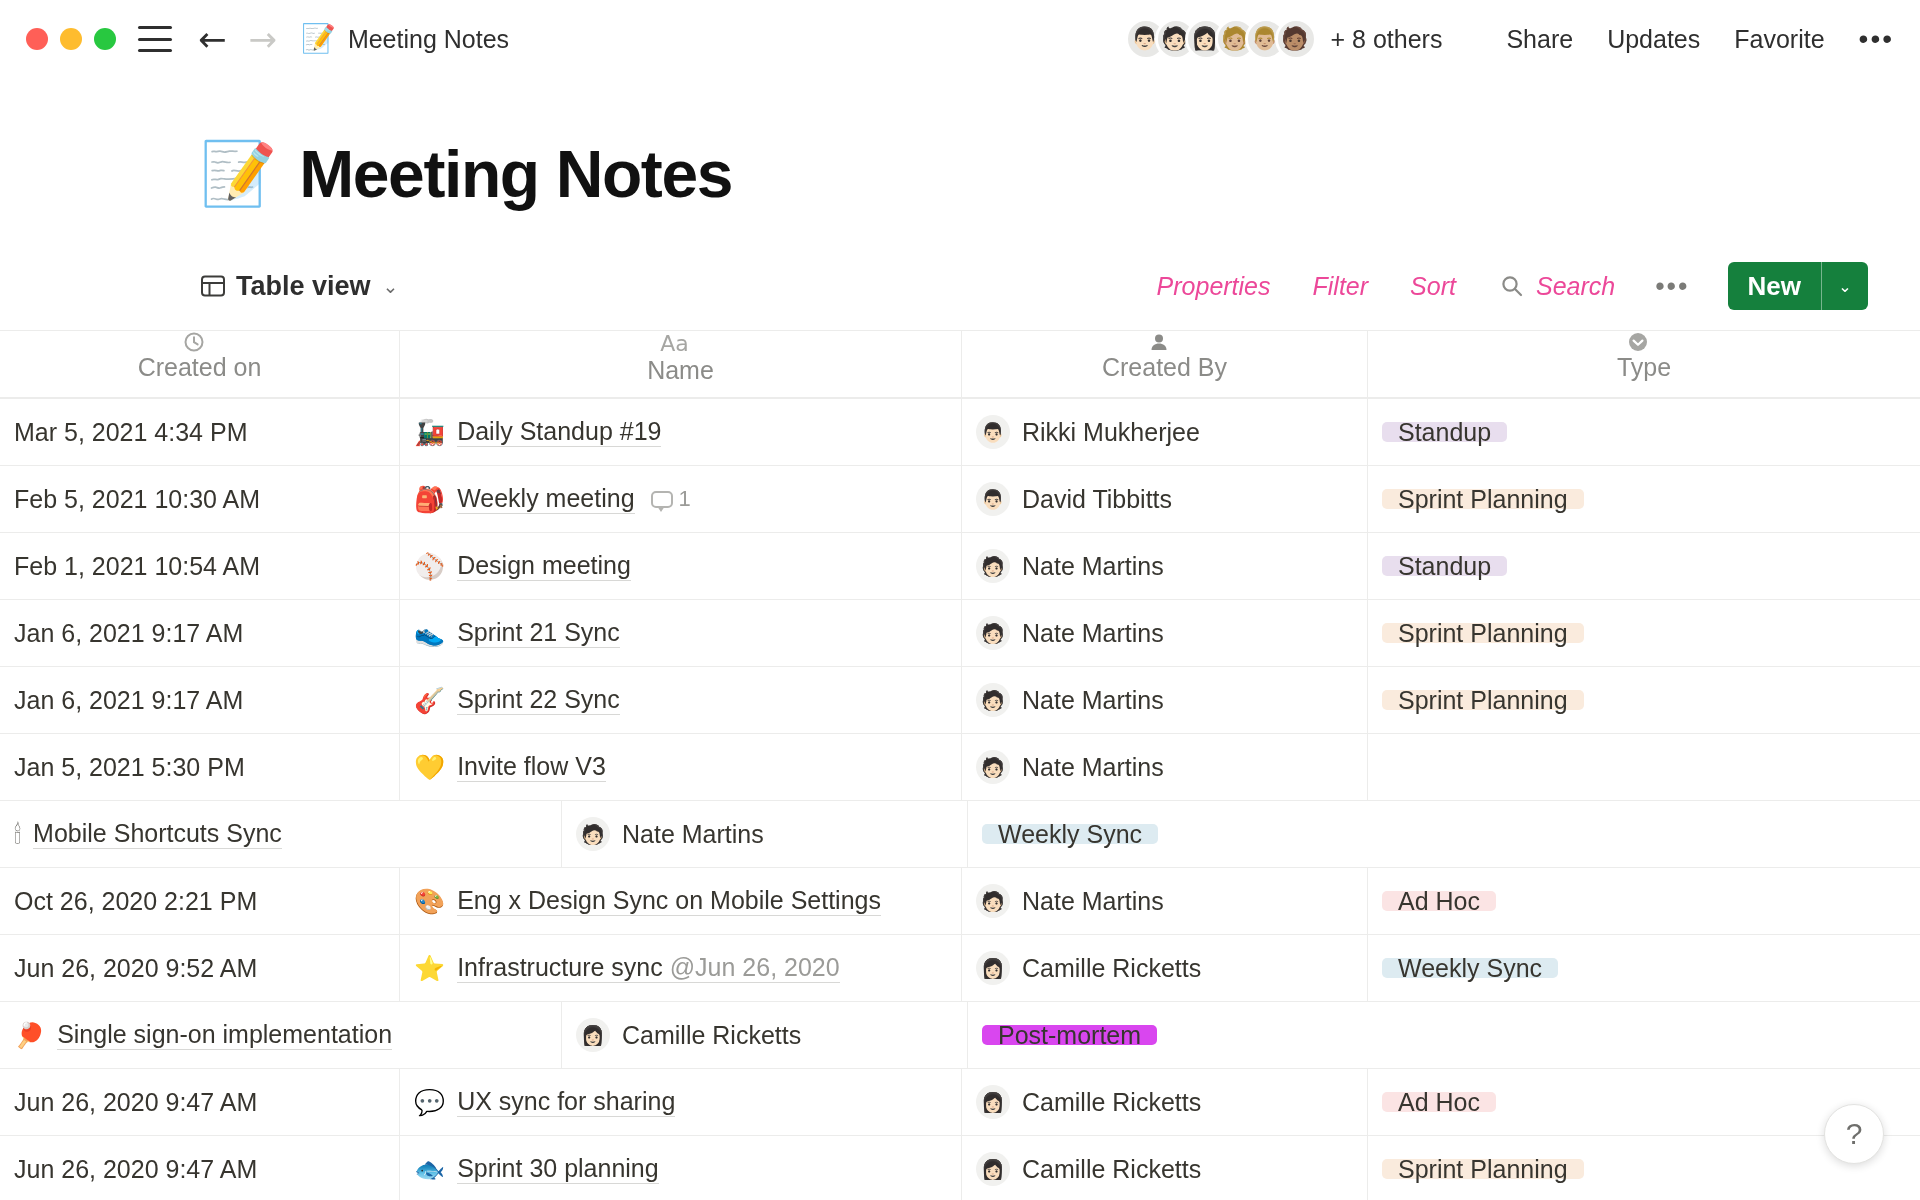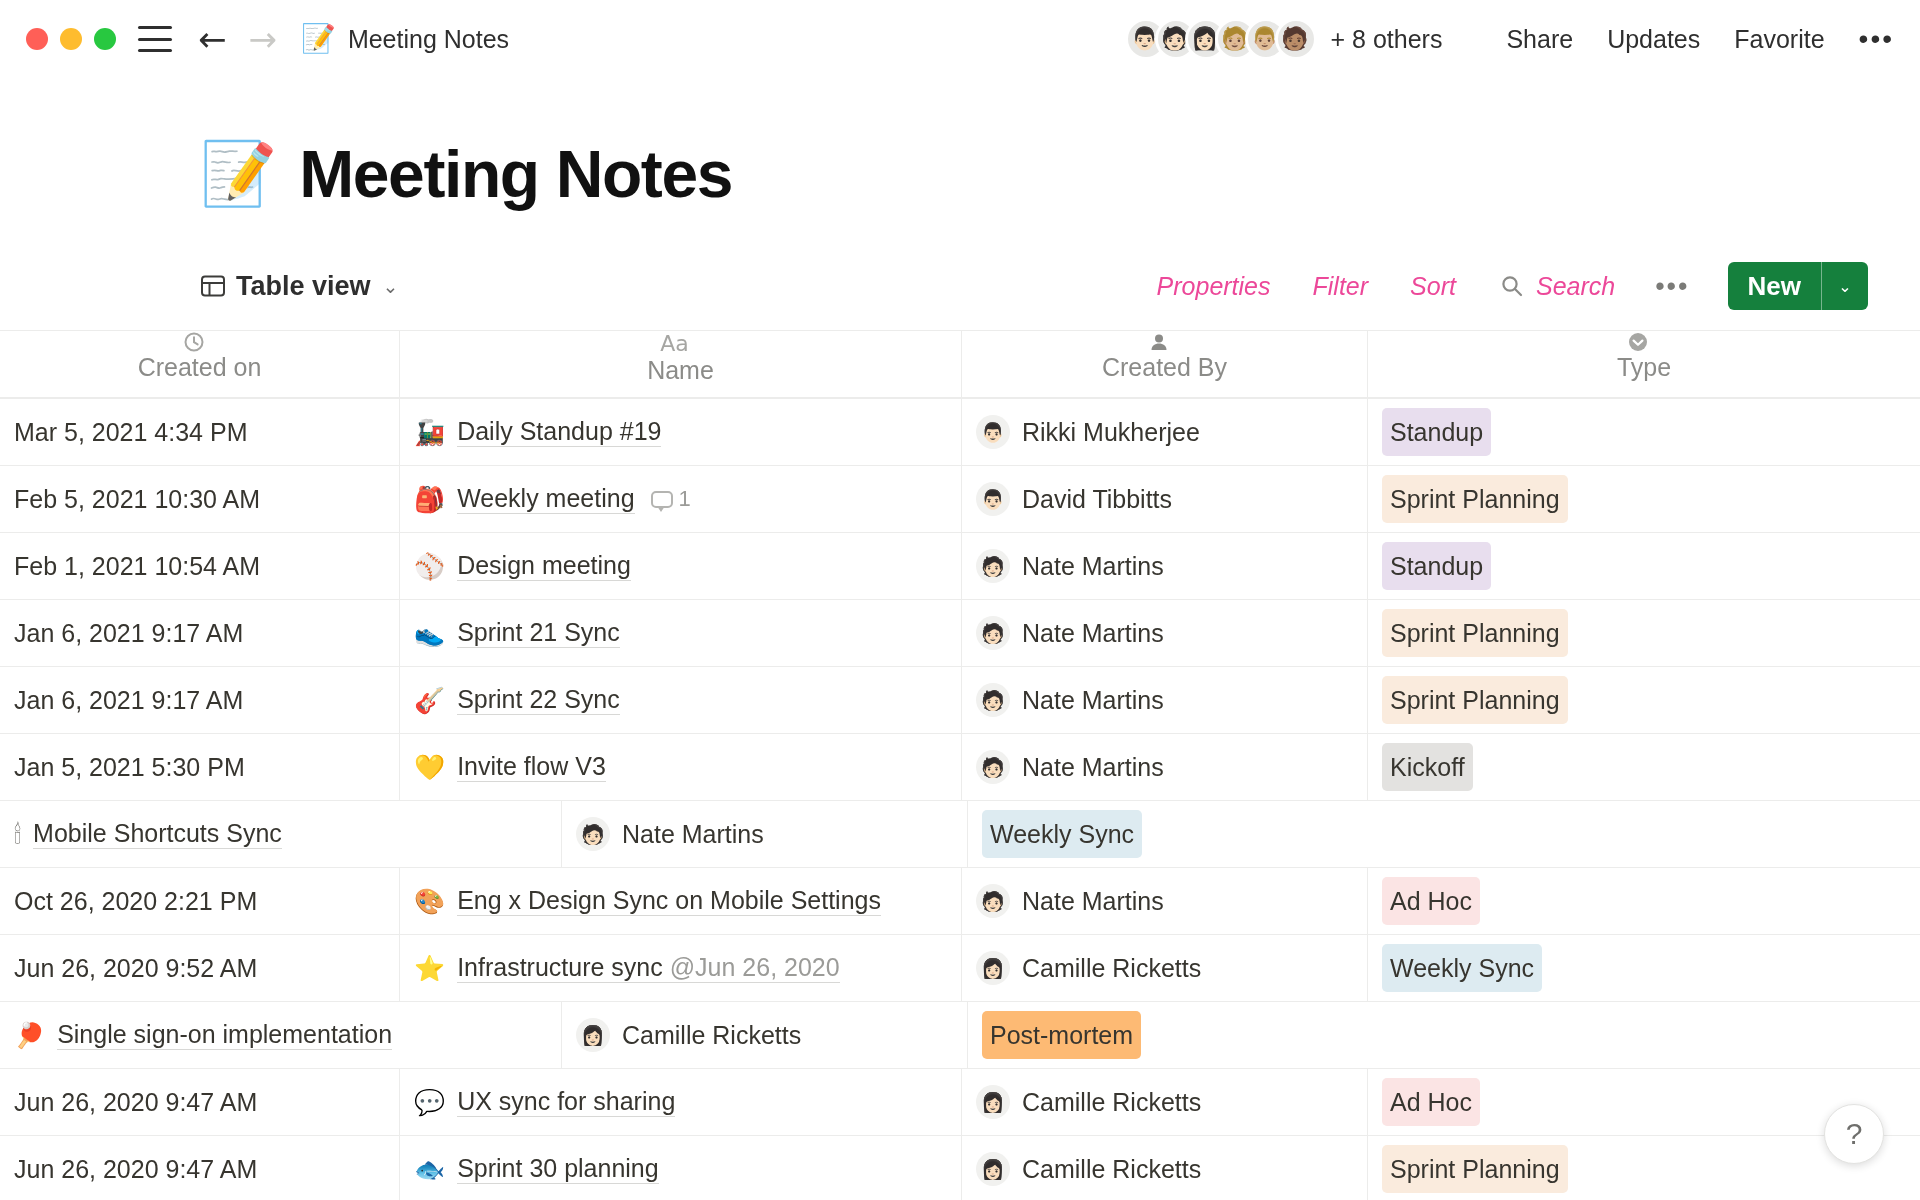--- a/index.html
+++ b/index.html
@@ -159,21 +159,21 @@
   .person { display: flex; align-items: center; gap: 12px; }
   .person .pav {
     width: 34px; height: 34px; border-radius: 50%;
     background: #f1f1ef; display: flex; align-items: center; justify-content: center;
     font-size: 19px; line-height: 1; font-family: "DejaVu Sans", sans-serif;
     overflow: hidden;
   }
 
   .tag {
     display: inline-flex; align-items: center;
-    height: 48px; padding: 0 8px; border-radius: 5px;
+    height: 20px; padding: 0 16px; border-radius: 5px;
     font-size: 25px; color: #37352f;
   }
 
   
   .help-btn {
     position: absolute; right: 36px; bottom: 36px;
     width: 60px; height: 60px; border-radius: 50%;
     background: #fff; border: 1px solid #e3e3e1;
     box-shadow: 0 2px 8px rgba(0,0,0,.14);
     display: flex; align-items: center; justify-content: center;
@@ -416,23 +416,20 @@
             <span class="name-emoji">💛</span>
             <span class="name-link">Invite flow V3</span>
           </span>
         </div>
         <div class="tcell c-by">
           <span class="person">
             <span class="pav">🧑🏻</span>
             <span class="cell-text">Nate Martins</span>
           </span>
         </div>
-        <div class="tcell c-type">
-          <span class="tag" style="background: rgb(227, 226, 224);">Kickoff</span>
-        </div>
       </div>
       <div class="trow">
         <div class="tcell c-name">
           <span class="name-wrap">
             <span class="name-emoji">🕯</span>
             <span class="name-link">Mobile Shortcuts Sync</span>
           </span>
         </div>
         <div class="tcell c-by">
           <span class="person">
@@ -491,21 +488,21 @@
             <span class="name-link">Single sign-on implementation</span>
           </span>
         </div>
         <div class="tcell c-by">
           <span class="person">
             <span class="pav">👩🏻</span>
             <span class="cell-text">Camille Ricketts</span>
           </span>
         </div>
         <div class="tcell c-type">
-          <span class="tag" style="background: #fdba74;">Post-mortem</span>
+          <span class="tag" style="background: #d946ef;">Post-mortem</span>
         </div>
       </div>
       <div class="trow">
         <div class="tcell c-created">
           <span class="created-text">Jun 26, 2020 9:47 AM</span>
         </div>
         <div class="tcell c-name">
           <span class="name-wrap">
             <span class="name-emoji">💬</span>
             <span class="name-link">UX sync for sharing</span>

